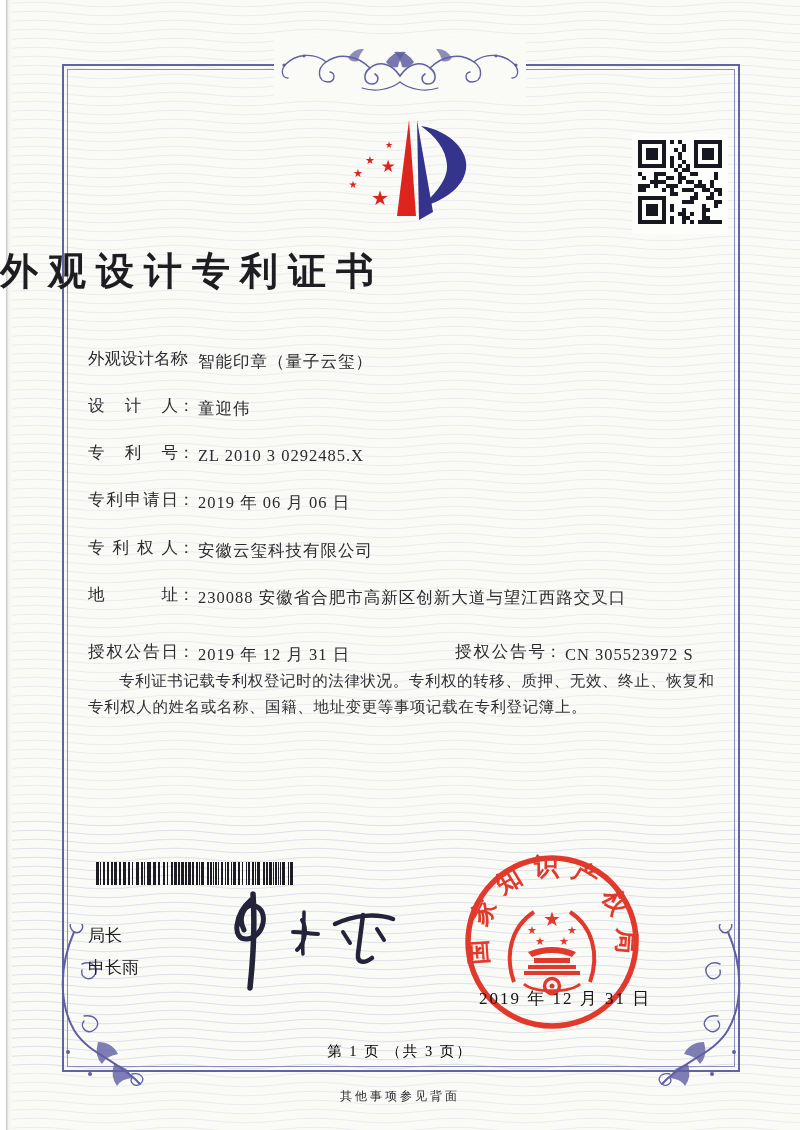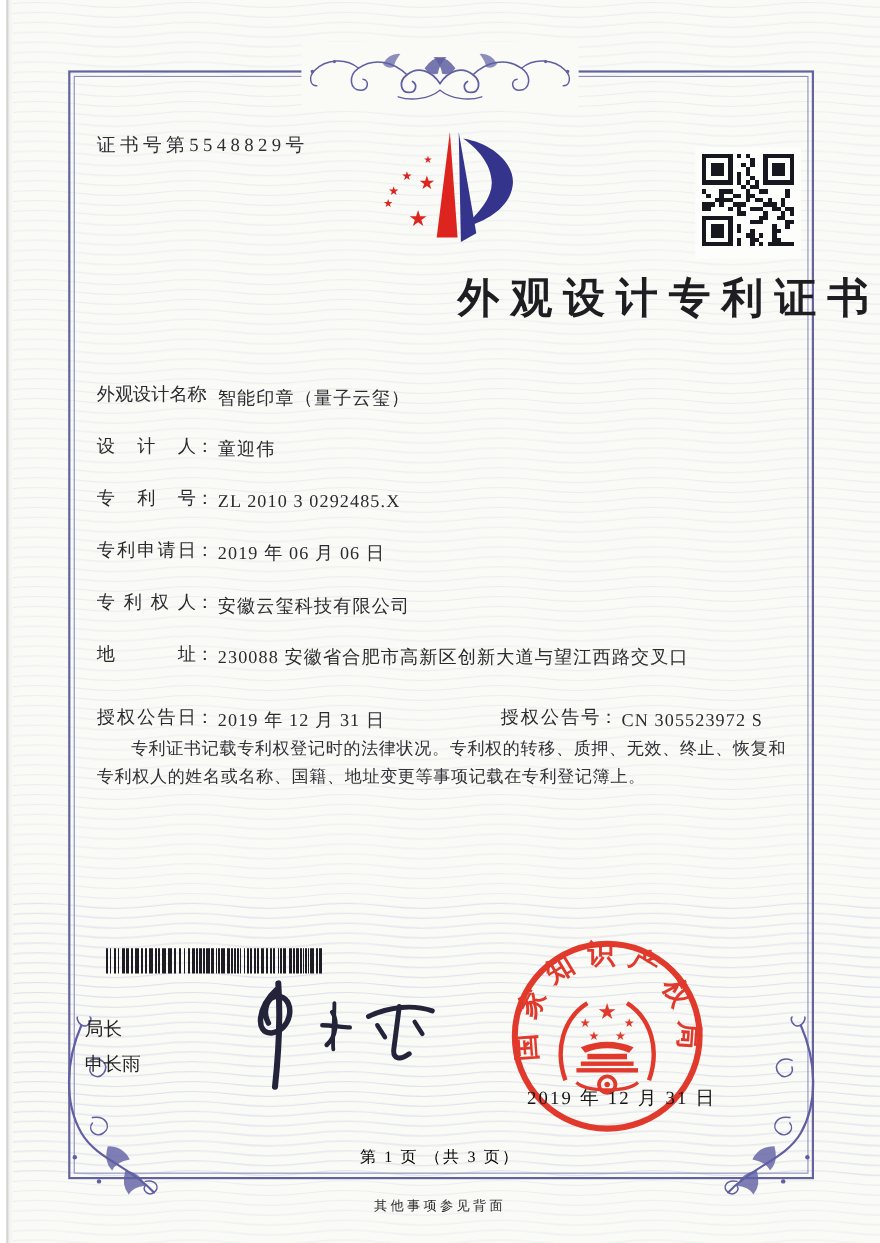--- a/index.html
+++ b/index.html
@@ -12,36 +12,36 @@
   .frame-outer{position:absolute;left:62px;top:64px;width:674px;height:1004px;border:2px solid #63639f;}
   .frame-inner{position:absolute;left:3px;top:3px;right:3px;bottom:3px;border:1px solid #8d8dbd;}
   .top-flourish{position:absolute;left:50%;top:38px;transform:translateX(-50%);width:252px;height:62px;background:#fafaf7;}
   .corner-orn{position:absolute;bottom:38px;width:104px;height:168px;}
   .corner-orn.bl{left:44px;}
   .corner-orn.br{right:42px;transform:scaleX(-1);}
   
   .cert-no{position:absolute;left:88px;top:120px;font-size:17px;letter-spacing:4px;color:#2e2e33;}
   .logo{position:absolute;left:336px;top:108px;}
   .qr{position:absolute;left:632px;top:134px;background:#fdfdfc;}
-  .title{position:absolute;left:0;top:246px;width:100%;text-align:right;font-size:38px;font-weight:bold;
+  .title{position:absolute;left:0;top:246px;width:100%;text-align:left;font-size:38px;font-weight:bold;
          letter-spacing:10px;color:#1e1e22;}
   
   .fields{position:absolute;left:88px;top:0;width:632px;font-size:16.5px;}
   .frow{position:absolute;left:0;white-space:nowrap;}
   .flabel{display:inline-flex;justify-content:space-between;width:90px;vertical-align:top;}
   .colon{display:inline-block;width:20px;vertical-align:top;}
   .fvalue{display:inline-block;vertical-align:top;letter-spacing:1px;white-space:normal;max-width:515px;line-height:27px;}
   .grant2{position:absolute;left:367px;top:0;white-space:nowrap;}
   
   .paras{position:absolute;left:88px;top:668px;width:628px;font-size:15.5px;line-height:26px;
          letter-spacing:0.6px;color:#303036;}
   .paras p{margin:0;text-indent:2em;}
   
   .barcode{position:absolute;left:95px;top:862px;}
-  .director{position:absolute;left:77px;top:920px;font-family:"Liberation Sans","DejaVu Sans",sans-serif;
+  .director{position:absolute;left:88px;top:920px;font-family:"Liberation Sans","DejaVu Sans",sans-serif;
             font-size:17px;color:#222;line-height:32px;}
   .signature{position:absolute;left:205px;top:886px;}
   .seal{position:absolute;left:462px;top:852px;}
   .seal-date{position:absolute;left:479px;top:987px;font-size:17px;letter-spacing:2px;color:#141414;z-index:6;}
   .page-info{position:absolute;left:0;top:1042px;width:100%;text-align:center;font-size:14.5px;letter-spacing:2px;color:#000000;}
   .back-note{position:absolute;left:0;top:1088px;width:100%;text-align:center;font-size:12px;letter-spacing:3px;color:#2c2c31;}
   .orn-stroke{fill:none;stroke:#5f5fa2;stroke-linecap:round;}
 </style>
 </head>
 <body>
@@ -98,21 +98,20 @@
       <path class="orn-stroke" stroke-width="1.4" d="M38 40 c 10 -4 18 4 12 12 c -5 6 -14 1 -12 -6"></path>
       <path class="orn-stroke" stroke-width="1.4" d="M40 92 c 12 -2 18 8 10 14 c -7 5 -15 -3 -10 -9"></path>
       <path fill="#5f5fa2" opacity="0.8" d="M54 118 q 14 0 20 12 q -12 2 -16 10 q -8 -8 -4 -22 Z"></path>
       <path fill="#5f5fa2" opacity="0.8" d="M70 140 q 14 2 18 14 q -11 1 -15 8 q -7 -9 -3 -22 Z"></path>
       <path class="orn-stroke" stroke-width="1.3" d="M88 150 c 10 -2 14 6 8 10 c -5 4 -11 -2 -8 -6"></path>
       <circle cx="24" cy="128" r="2" fill="#5f5fa2"></circle>
       <circle cx="46" cy="150" r="2" fill="#5f5fa2"></circle>
     </svg>
   </div>
 
-  <div class="cert-no">证书号第5548829号</div>
 
   <div class="logo">
     <svg width="170" height="132" viewBox="0 0 170 132">
       <polygon points="73,12 80,108 61,108" fill="#dd241f"></polygon>
       <polygon points="81,12 83,112 97,104" fill="#34348c"></polygon>
       <path d="M85 18 C 115 23 133 44 130 61 C 127 82 104 94 85 99 C 100 85 112 71 111 57 C 110 41 99 28 85 18 Z" fill="#34348c"></path>
       <g fill="#dd241f" font-family="'DejaVu Sans',sans-serif" text-anchor="middle">
         <text x="53" y="40" font-size="9">★</text>
         <text x="34" y="56" font-size="11">★</text>
         <text x="52" y="64" font-size="17">★</text>

